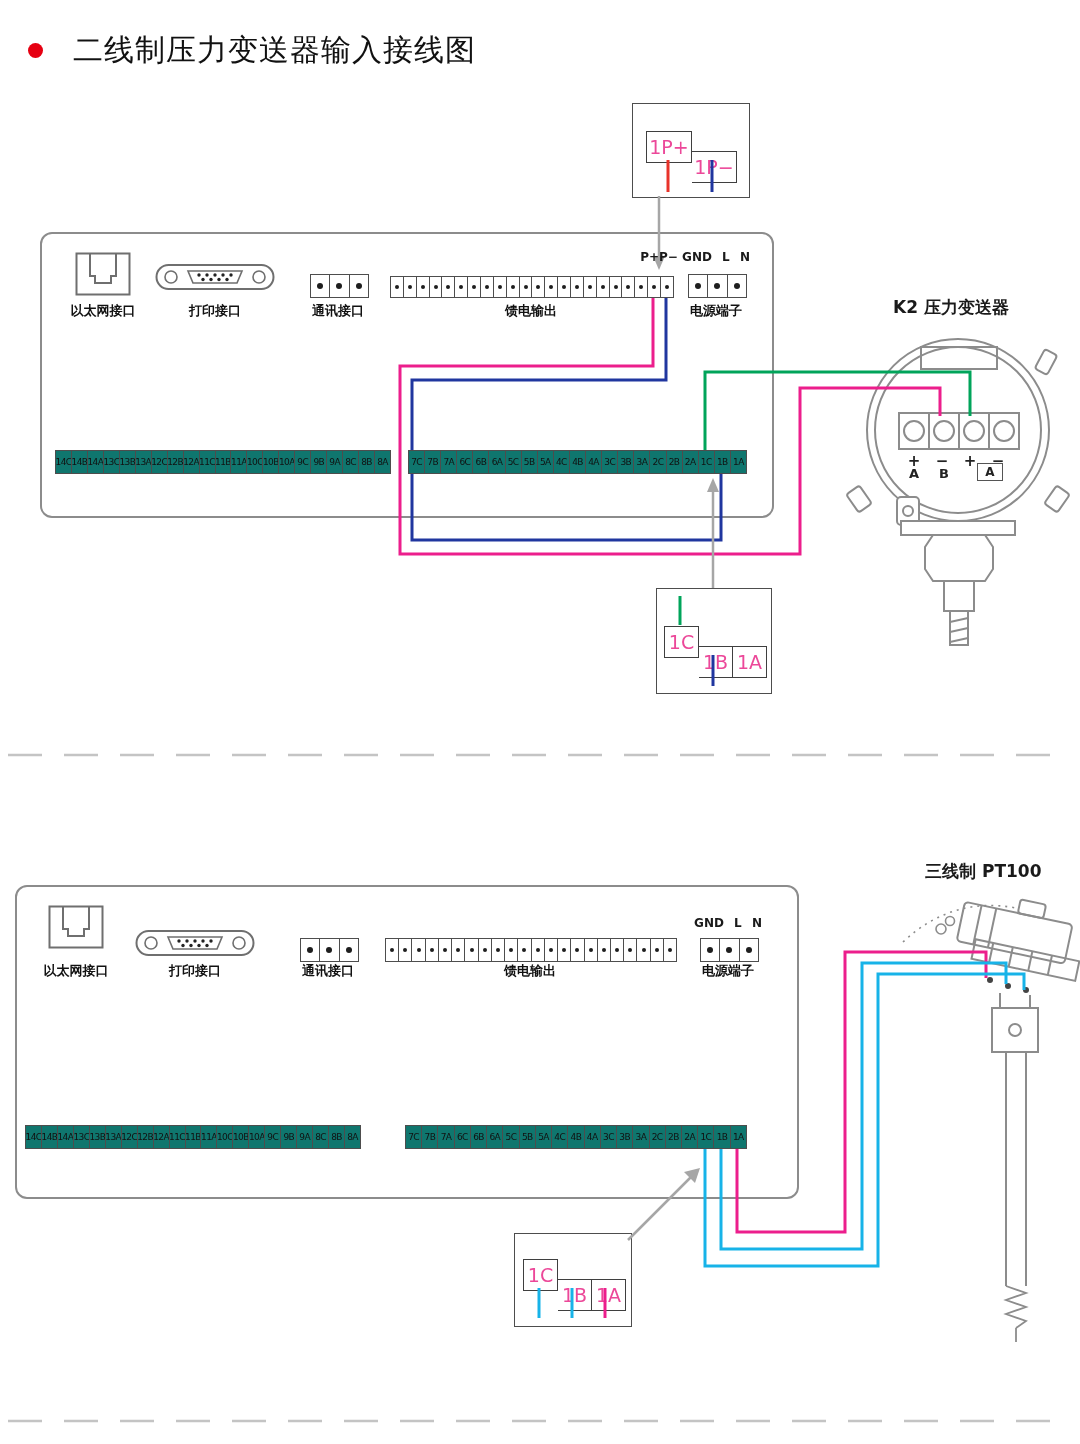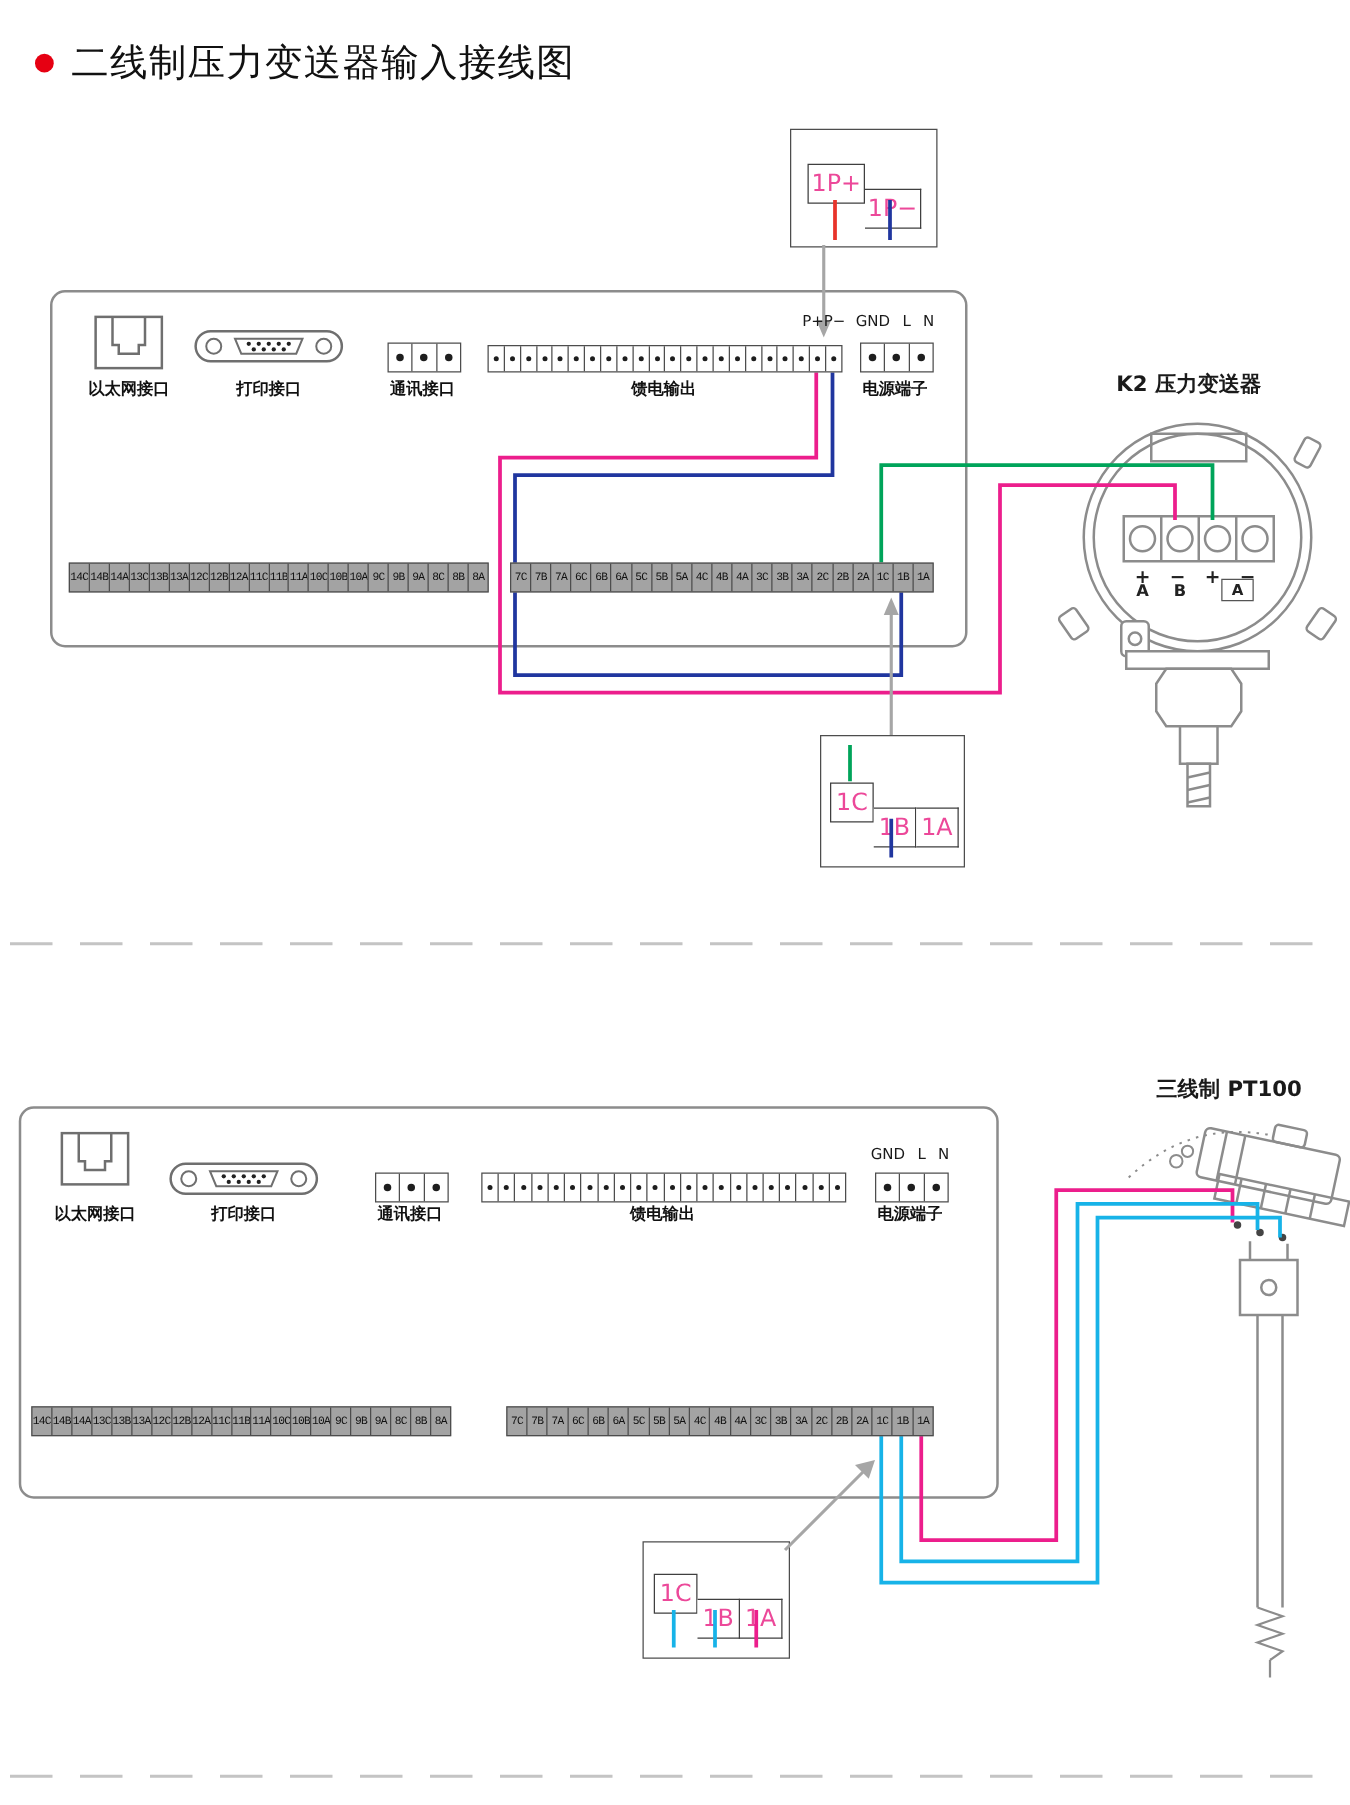--- a/index.html
+++ b/index.html
@@ -3,27 +3,27 @@
 <meta charset="utf-8">
 <style>
   :root{
     --accent-red:#e60012; --wire-pink:#ec1e8c; --wire-red:#e8332a; --wire-blue:#20369f;
     --wire-green:#00a45a; --wire-cyan:#17b3e8; --arrow-gray:#a6a6a6; --outline-gray:#8c8c8c;
   }
   html,body{margin:0;padding:0;background:#fff;}
   body{width:1080px;height:1444px;font-family:"DejaVu Sans","Liberation Sans",sans-serif;color:#1a1a1a;}
   .canvas{position:relative;width:1080px;height:1444px;overflow:hidden;background:#fff;}
   .abs{position:absolute;}
-  .sec-title{display:flex;align-items:center;gap:14px;font-size:30px;color:#111;letter-spacing:1px;z-index:8;}
+  .sec-title{display:flex;align-items:center;gap:30px;font-size:30px;color:#111;letter-spacing:1px;z-index:8;}
   .bullet{width:15px;height:15px;border-radius:50%;background:var(--accent-red);flex:0 0 auto;}
   .panel{position:absolute;border:2px solid var(--outline-gray);border-radius:12px;background:#fff;z-index:1;}
   .port-label{position:absolute;font-size:13px;font-weight:bold;color:#111;transform:translateX(-50%);white-space:nowrap;z-index:8;}
-  .pin-header{position:absolute;font-size:12px;font-weight:normal;transform:translateX(-50%);word-spacing:6px;white-space:nowrap;z-index:8;}
+  .pin-header{position:absolute;font-size:12px;font-weight:bold;transform:translateX(-50%);word-spacing:6px;white-space:nowrap;z-index:8;}
   .device-label{position:absolute;font-weight:bold;font-size:17px;white-space:nowrap;z-index:8;}
-  .term-strip{position:absolute;display:flex;border:1.4px solid #4d4d4d;background:#a3a3a3;z-index:8;font-family:Liberation Mono, monospace;}
+  .term-strip{position:absolute;display:flex;border:1.4px solid #4d4d4d;background:#0f766e;z-index:8;}
   .term-cell{flex:1;border-left:1px solid #4d4d4d;font-size:9px;letter-spacing:-0.6px;display:flex;align-items:center;justify-content:center;overflow:hidden;color:#111;}
   .term-cell:first-child{border-left:none;}
   .dot-strip{position:absolute;display:flex;border:1.5px solid #4d4d4d;background:#fff;z-index:8;}
   .dot-cell{flex:1;border-left:1px solid #4d4d4d;display:flex;align-items:center;justify-content:center;}
   .dot-cell:first-child{border-left:none;}
   .dot-cell::after{content:"";width:6px;height:6px;border-radius:50%;background:#1e1e1e;}
   .dot-sm::after{width:4px;height:4px;}
   .detail-box{position:absolute;border:1.5px solid #4d4d4d;background:#fff;z-index:4;}
   .detail-cells{position:absolute;display:flex;}
   .detail-cell{height:30px;background:#fff;border:1.6px solid #3f3f3f;display:flex;align-items:center;justify-content:center;font-size:19px;color:#ec4899;}

